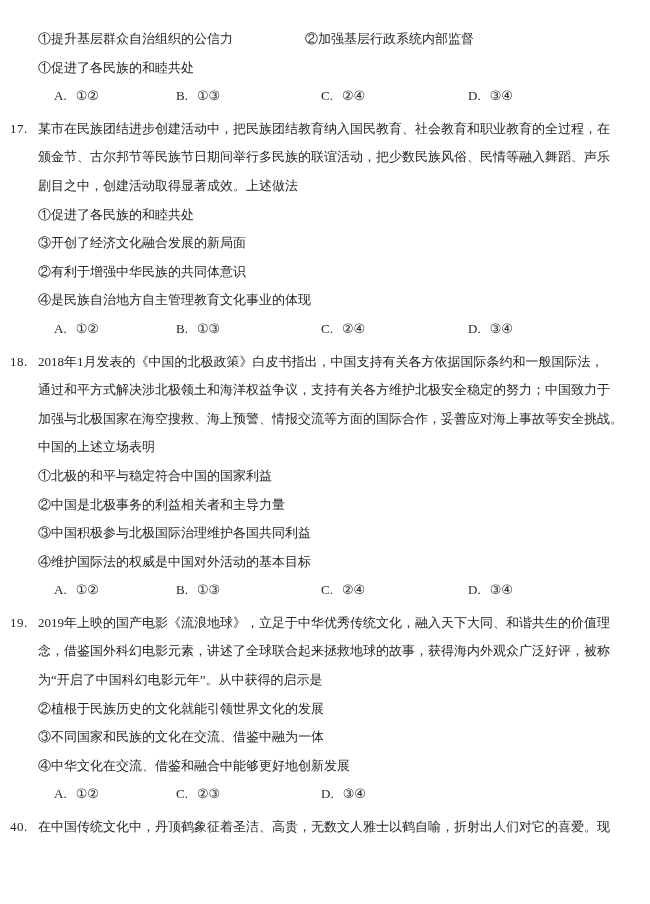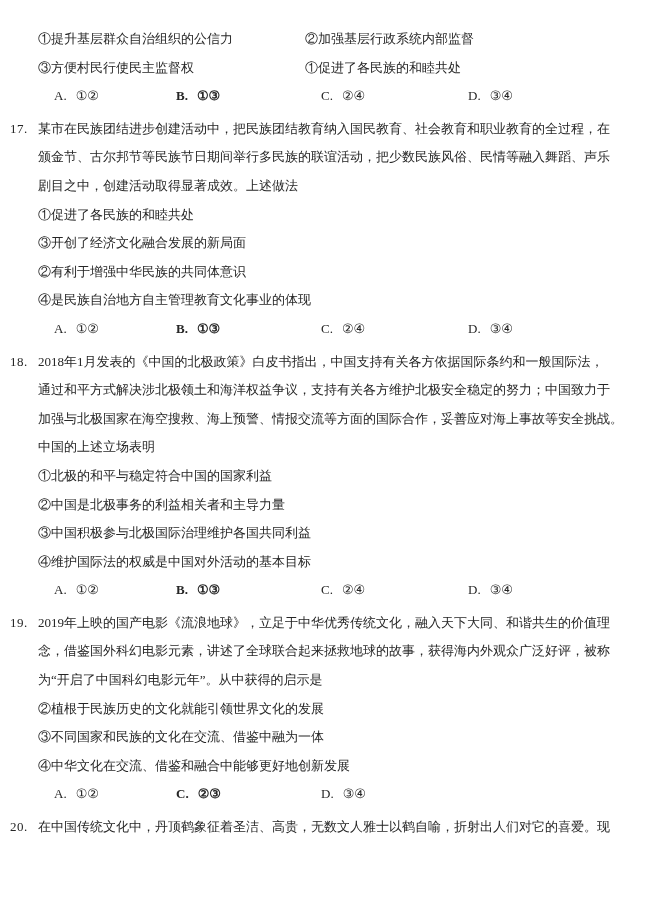--- a/index.html
+++ b/index.html
@@ -32,36 +32,35 @@
     height: 28.6px;
     line-height: 28.6px;
     white-space: nowrap;
   }
   .optgrid-row { display: flex; }
   .optgrid-row .optcell { flex: none; }
   .optgrid-row .optcell:first-child { width: 267px; }
   .choices { display: flex; }
   .choice { flex: none; }
   .choice:nth-child(1) { width: 122px; margin-left: 16px; }
-  .choice:nth-child(2) { width: 145px; font-weight: bold; }
+  .choice:nth-child(2) { width: 145px; }
   .choice:nth-child(3) { width: 147px; }
   .choice .lab { margin-right: 9px; }
 </style>
 </head>
 <body>
 
 <div class="page">
 
   <section class="question continuation">
     <div class="optgrid-row">
       <span class="optcell">①提升基层群众自治组织的公信力</span>
       <span class="optcell">②加强基层行政系统内部监督</span>
     </div>
     <div class="optgrid-row">
-      <span class="optcell">③方便村民行使民主监督权</span>
       <span class="optcell">①促进了各民族的和睦共处</span>
     </div>
     <div class="choices">
       <span class="choice"><span class="lab">A.</span><span>①②</span></span>
       <span class="choice"><span class="lab">B.</span><span>①③</span></span>
       <span class="choice"><span class="lab">C.</span><span>②④</span></span>
       <span class="choice"><span class="lab">D.</span><span>③④</span></span>
     </div>
   </section>
 
@@ -109,17 +108,17 @@
     <div class="line">③不同国家和民族的文化在交流、借鉴中融为一体</div>
     <div class="line">④中华文化在交流、借鉴和融合中能够更好地创新发展</div>
     <div class="choices">
       <span class="choice"><span class="lab">A.</span><span>①②</span></span>
       <span class="choice"><span class="lab">C.</span><span>②③</span></span>
       <span class="choice"><span class="lab">D.</span><span>③④</span></span>
     </div>
   </section>
 
   <section class="question">
-    <span class="qnum">20.</span>
+    <span class="qnum">40.</span>
     <div class="line">在中国传统文化中，丹顶鹤象征着圣洁、高贵，无数文人雅士以鹤自喻，折射出人们对它的喜爱。现</div>
   </section>
 
 </div>
 
 </body></html>

